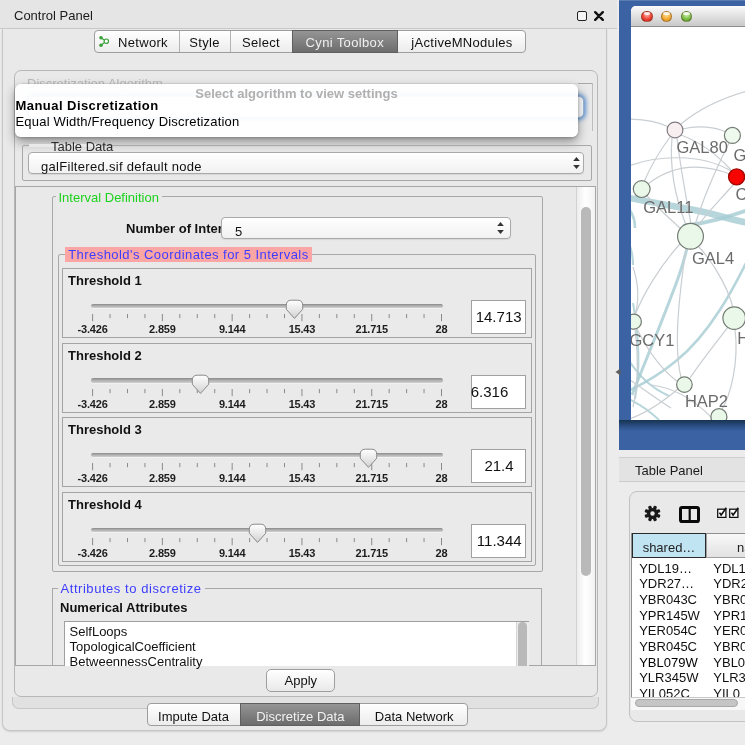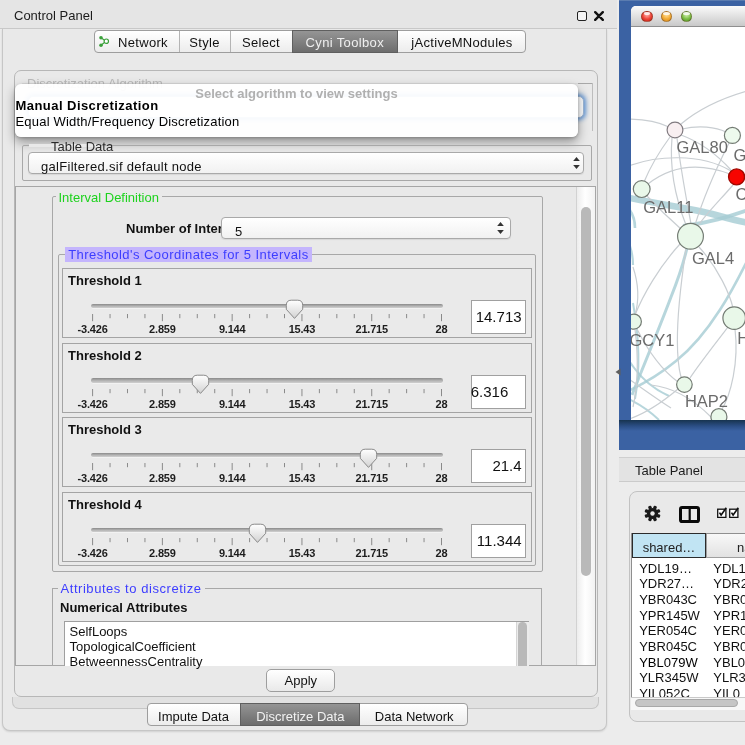--- a/index.html
+++ b/index.html
@@ -57,21 +57,21 @@
 <div class="a" style="left:52.3px;top:196.3px;width:490.7px;height:375.3px;border:1px solid #a8a8a8;border-radius:2px;"></div>
 <div class="t" style="left:55.5px;top:190px;font-size:13px;color:#1dd21d;background:#e9e9e9;padding:0 3px;">Interval Definition</div>
 <div class="t" style="left:86px;top:220.5px;font-size:13px;color:#111;font-weight:bold;padding-left:40px;">Number of Intervals</div>
 <div class="a" style="left:220.8px;top:217px;width:290.2px;height:22px;background:linear-gradient(#ffffff,#f1f1f1);border:1px solid #a9a9a9;border-radius:4px;box-shadow:0 1px 1px rgba(0,0,0,.08);"></div>
 <div class="t" style="left:235px;top:223.5px;font-size:13px;color:#111;">5</div>
 <svg class="a" style="left:497.0px;top:222px" width="7" height="12" viewBox="0 0 7 12">
       <path d="M3.5,0 L6.8,4 L0.2,4 Z" fill="#333"></path>
       <path d="M3.5,12 L6.8,8 L0.2,8 Z" fill="#333"></path>
     </svg>
 <div class="a" style="left:58.2px;top:253.8px;width:477.8px;height:312.4px;border:1px solid #a8a8a8;border-radius:2px;"></div>
-<div class="t" style="left:65.2px;top:247.3px;font-size:13px;color:#3d3dff;background:#c4b5fd;padding:0 3px;letter-spacing:0.45px;">Threshold's Coordinates for 5 Intervals</div>
+<div class="t" style="left:65.2px;top:247.3px;font-size:13px;color:#3d3dff;background:#fca5a5;padding:0 3px;letter-spacing:0.45px;">Threshold's Coordinates for 5 Intervals</div>
 <div class="a" style="left:62px;top:267.9px;width:470px;height:70px;border:1px solid #a4a4a4;background:#eaeaea;"></div>
 <div class="t" style="left:68px;top:272.9px;font-size:13px;color:#111;font-weight:bold;">Threshold 1</div>
 <div class="a" style="left:91px;top:303.7px;width:352px;height:4.6px;background:linear-gradient(#8a8a8a,#b5b5b5 55%,#d0d0d0);border-radius:2.3px;box-shadow:0 0.5px 0 rgba(255,255,255,.8);"></div>
 <svg class="a" style="left:62px;top:267.9px" width="470" height="70" viewBox="0 0 470 70">
       <line x1="30.6" y1="46" x2="30.6" y2="53.2" stroke="#8a8a8a" stroke-width="1"></line>
       <line x1="48.05" y1="46" x2="48.05" y2="50.2" stroke="#8a8a8a" stroke-width="1"></line>
       <line x1="65.49" y1="46" x2="65.49" y2="50.2" stroke="#8a8a8a" stroke-width="1"></line>
       <line x1="82.94" y1="46" x2="82.94" y2="50.2" stroke="#8a8a8a" stroke-width="1"></line>
       <line x1="100.38" y1="46" x2="100.38" y2="53.2" stroke="#8a8a8a" stroke-width="1"></line>
       <line x1="117.82" y1="46" x2="117.82" y2="50.2" stroke="#8a8a8a" stroke-width="1"></line>
@@ -186,21 +186,21 @@
 <svg class="a" style="left:359.0px;top:448.40000000000003px" width="19" height="21" viewBox="0 0 19 21">
       <defs>
         <linearGradient id="thg417" x1="0" y1="0" x2="0" y2="1">
           <stop offset="0" stop-color="#ffffff"></stop>
           <stop offset="1" stop-color="#d2d2d2"></stop>
         </linearGradient>
       </defs>
       <path d="M1.3,6.3 Q1.3,1.2 6.3,1.2 L12.7,1.2 Q17.7,1.2 17.7,6.3 L17.7,10.3 L9.5,19.4 L1.3,10.3 Z" fill="url(#thg417)" stroke="#8a8a8a" stroke-width="1"></path>
     </svg>
 <div class="a" style="left:470.7px;top:449.1px;width:54.9px;height:34px;background:#fff;border:1px solid #a0a0a0;"></div>
-<div class="t" style="left:470.7px;top:449.1px;font-size:15px;color:#111;width:54.9px;height:34px;line-height:34px;text-align:right;padding-right:4px;">21.4</div>
+<div class="t" style="left:470.7px;top:449.1px;font-size:15px;color:#111;width:54.9px;height:34px;line-height:34px;text-align:right;padding-right:12px;">21.4</div>
 <div class="a" style="left:62px;top:491.7px;width:470px;height:70px;border:1px solid #a4a4a4;background:#eaeaea;"></div>
 <div class="t" style="left:68px;top:496.7px;font-size:13px;color:#111;font-weight:bold;">Threshold 4</div>
 <div class="a" style="left:91px;top:527.5px;width:352px;height:4.6px;background:linear-gradient(#8a8a8a,#b5b5b5 55%,#d0d0d0);border-radius:2.3px;box-shadow:0 0.5px 0 rgba(255,255,255,.8);"></div>
 <svg class="a" style="left:62px;top:491.7px" width="470" height="70" viewBox="0 0 470 70">
       <line x1="30.6" y1="46" x2="30.6" y2="53.2" stroke="#8a8a8a" stroke-width="1"></line>
       <line x1="48.05" y1="46" x2="48.05" y2="50.2" stroke="#8a8a8a" stroke-width="1"></line>
       <line x1="65.49" y1="46" x2="65.49" y2="50.2" stroke="#8a8a8a" stroke-width="1"></line>
       <line x1="82.94" y1="46" x2="82.94" y2="50.2" stroke="#8a8a8a" stroke-width="1"></line>
       <line x1="100.38" y1="46" x2="100.38" y2="53.2" stroke="#8a8a8a" stroke-width="1"></line>
       <line x1="117.82" y1="46" x2="117.82" y2="50.2" stroke="#8a8a8a" stroke-width="1"></line>

